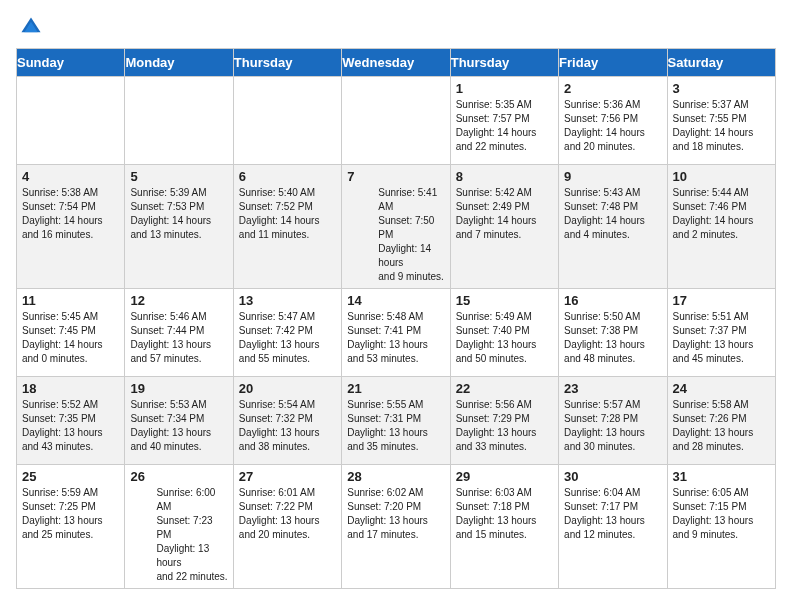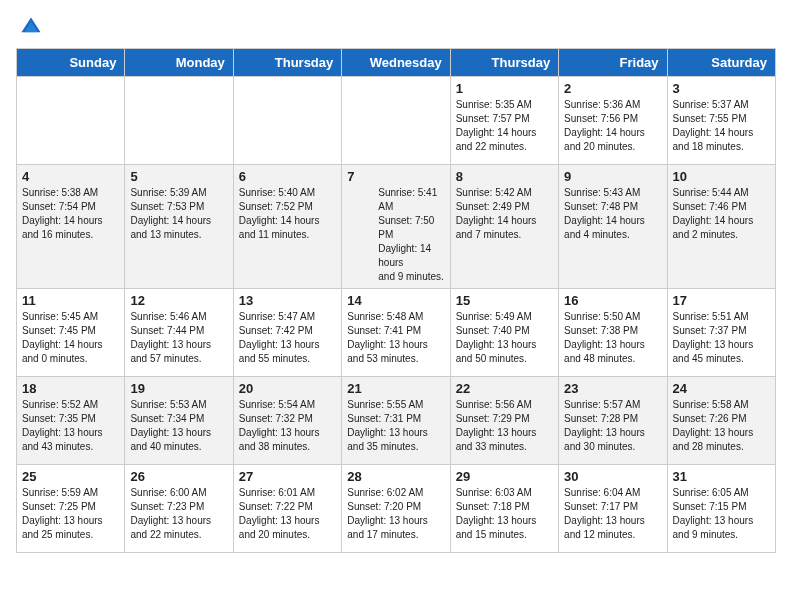--- a/index.html
+++ b/index.html
@@ -57,22 +57,22 @@
     table {
       width: 100%;
       border-collapse: collapse;
       table-layout: fixed;
     }
     thead tr th {
       background-color: #1a6bbf;
       color: #fff;
       font-size: 13px;
       font-weight: bold;
-      padding: 6px 8px;
-      text-align: right;
+      padding: 6px 0;
+      text-align: left;
       border: 1px solid #ccc;
     }
     tbody tr td {
       vertical-align: top;
       padding: 4px 5px;
       font-size: 10.5px;
       color: #222;
       border: 1px solid #ccc;
       height: 88px;
       background: #fff;
@@ -311,21 +311,21 @@
       <tr>
         <td>
           <span class="day-number">25</span>
           <div class="day-info" style="white-space: pre-line;">Sunrise: 5:59 AM
 Sunset: 7:25 PM
 Daylight: 13 hours
 and 25 minutes.</div>
         </td>
         <td>
           <span class="day-number">26</span>
-          <div class="day-info" style="white-space: pre-line;">Sunrise: 6:00 AM
+          <div class="day-info" style="white-space: pre-line; margin-left: 26px;">Sunrise: 6:00 AM
 Sunset: 7:23 PM
 Daylight: 13 hours
 and 22 minutes.</div>
         </td>
         <td>
           <span class="day-number">27</span>
           <div class="day-info" style="white-space: pre-line;">Sunrise: 6:01 AM
 Sunset: 7:22 PM
 Daylight: 13 hours
 and 20 minutes.</div>

